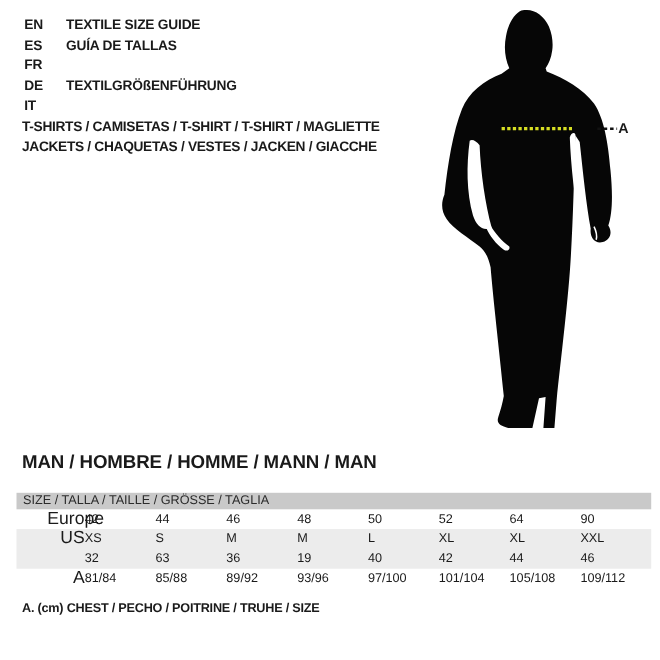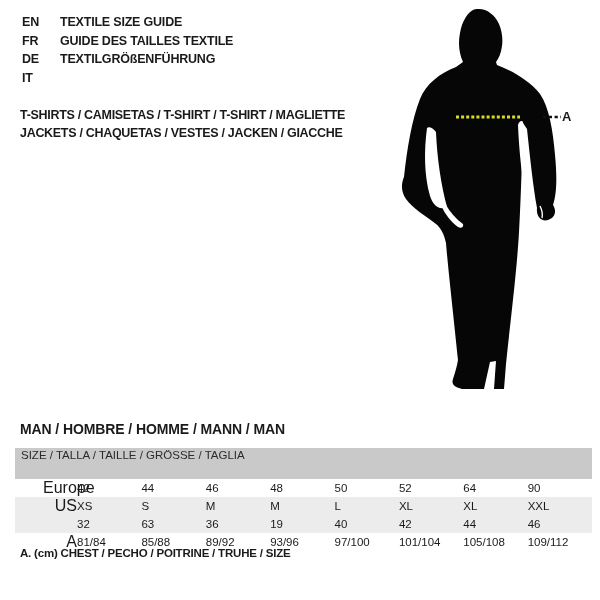--- a/index.html
+++ b/index.html
@@ -11,44 +11,47 @@
   .lang-list{position:absolute;left:22px;top:13px;}
   .lang-row{display:flex;height:18.6px;line-height:18.6px;font-size:12.5px;font-weight:bold;letter-spacing:-0.2px;}
   .lang-row .code{width:38px;flex:0 0 38px;}
   
   .categories{position:absolute;left:20px;top:106px;font-size:12.5px;font-weight:bold;letter-spacing:-0.3px;}
   .categories div{height:18.2px;line-height:18.2px;}
   
   .figure{position:absolute;left:0;top:0;width:600px;height:600px;}
   .measure-label{position:absolute;left:562px;top:109px;font-size:13px;font-weight:600;letter-spacing:0;}
   
-  .section-title{position:absolute;left:20px;top:421px;font-size:14px;font-weight:bold;letter-spacing:-0.1px;}
+  .section-title{position:absolute;left:20px;top:410px;font-size:17px;font-weight:bold;letter-spacing:-0.1px;}
   
   .size-table{position:absolute;left:15px;top:448px;width:577px;font-size:11.5px;}
-  .thead{height:31px;line-height:15px;background:var(--header-bg,#c9c9c9);color:#2b2b2b;padding-left:6px;box-sizing:border-box;}
+  .thead{height:15px;line-height:15px;background:var(--header-bg,#c9c9c9);color:#2b2b2b;padding-left:6px;box-sizing:border-box;}
   .trow{display:grid;grid-template-columns:62px repeat(8,1fr);height:18px;line-height:18px;}
   .trow.shaded{background:var(--shaded-bg,#ececec);}
   .trow .rlabel{text-align:right;padding-left:6px;font-size:16px;margin-left:22px;}
   .trow .cell{text-align:left;}
   
   .footnote{position:absolute;left:20px;top:547px;font-size:11.5px;font-weight:bold;letter-spacing:-0.2px;}
 </style>
 </head>
 <body>
 
 <div class="canvas">
 
   <div class="lang-list">
     <div class="lang-row">
       <span class="code">EN</span>
       <span class="label">TEXTILE SIZE GUIDE</span>
     </div>
     <div class="lang-row">
+      <span class="code">ES</span>
+      <span class="label">GUÍA DE TALLAS</span>
+    </div>
+    <div class="lang-row">
       <span class="code">FR</span>
-      <span class="label">GUIDE DES TAILLES TEXTILE</span>
     </div>
     <div class="lang-row">
       <span class="code">DE</span>
       <span class="label">TEXTILGRÖßENFÜHRUNG</span>
     </div>
     <div class="lang-row">
       <span class="code">IT</span>
     </div>
   </div>
 

